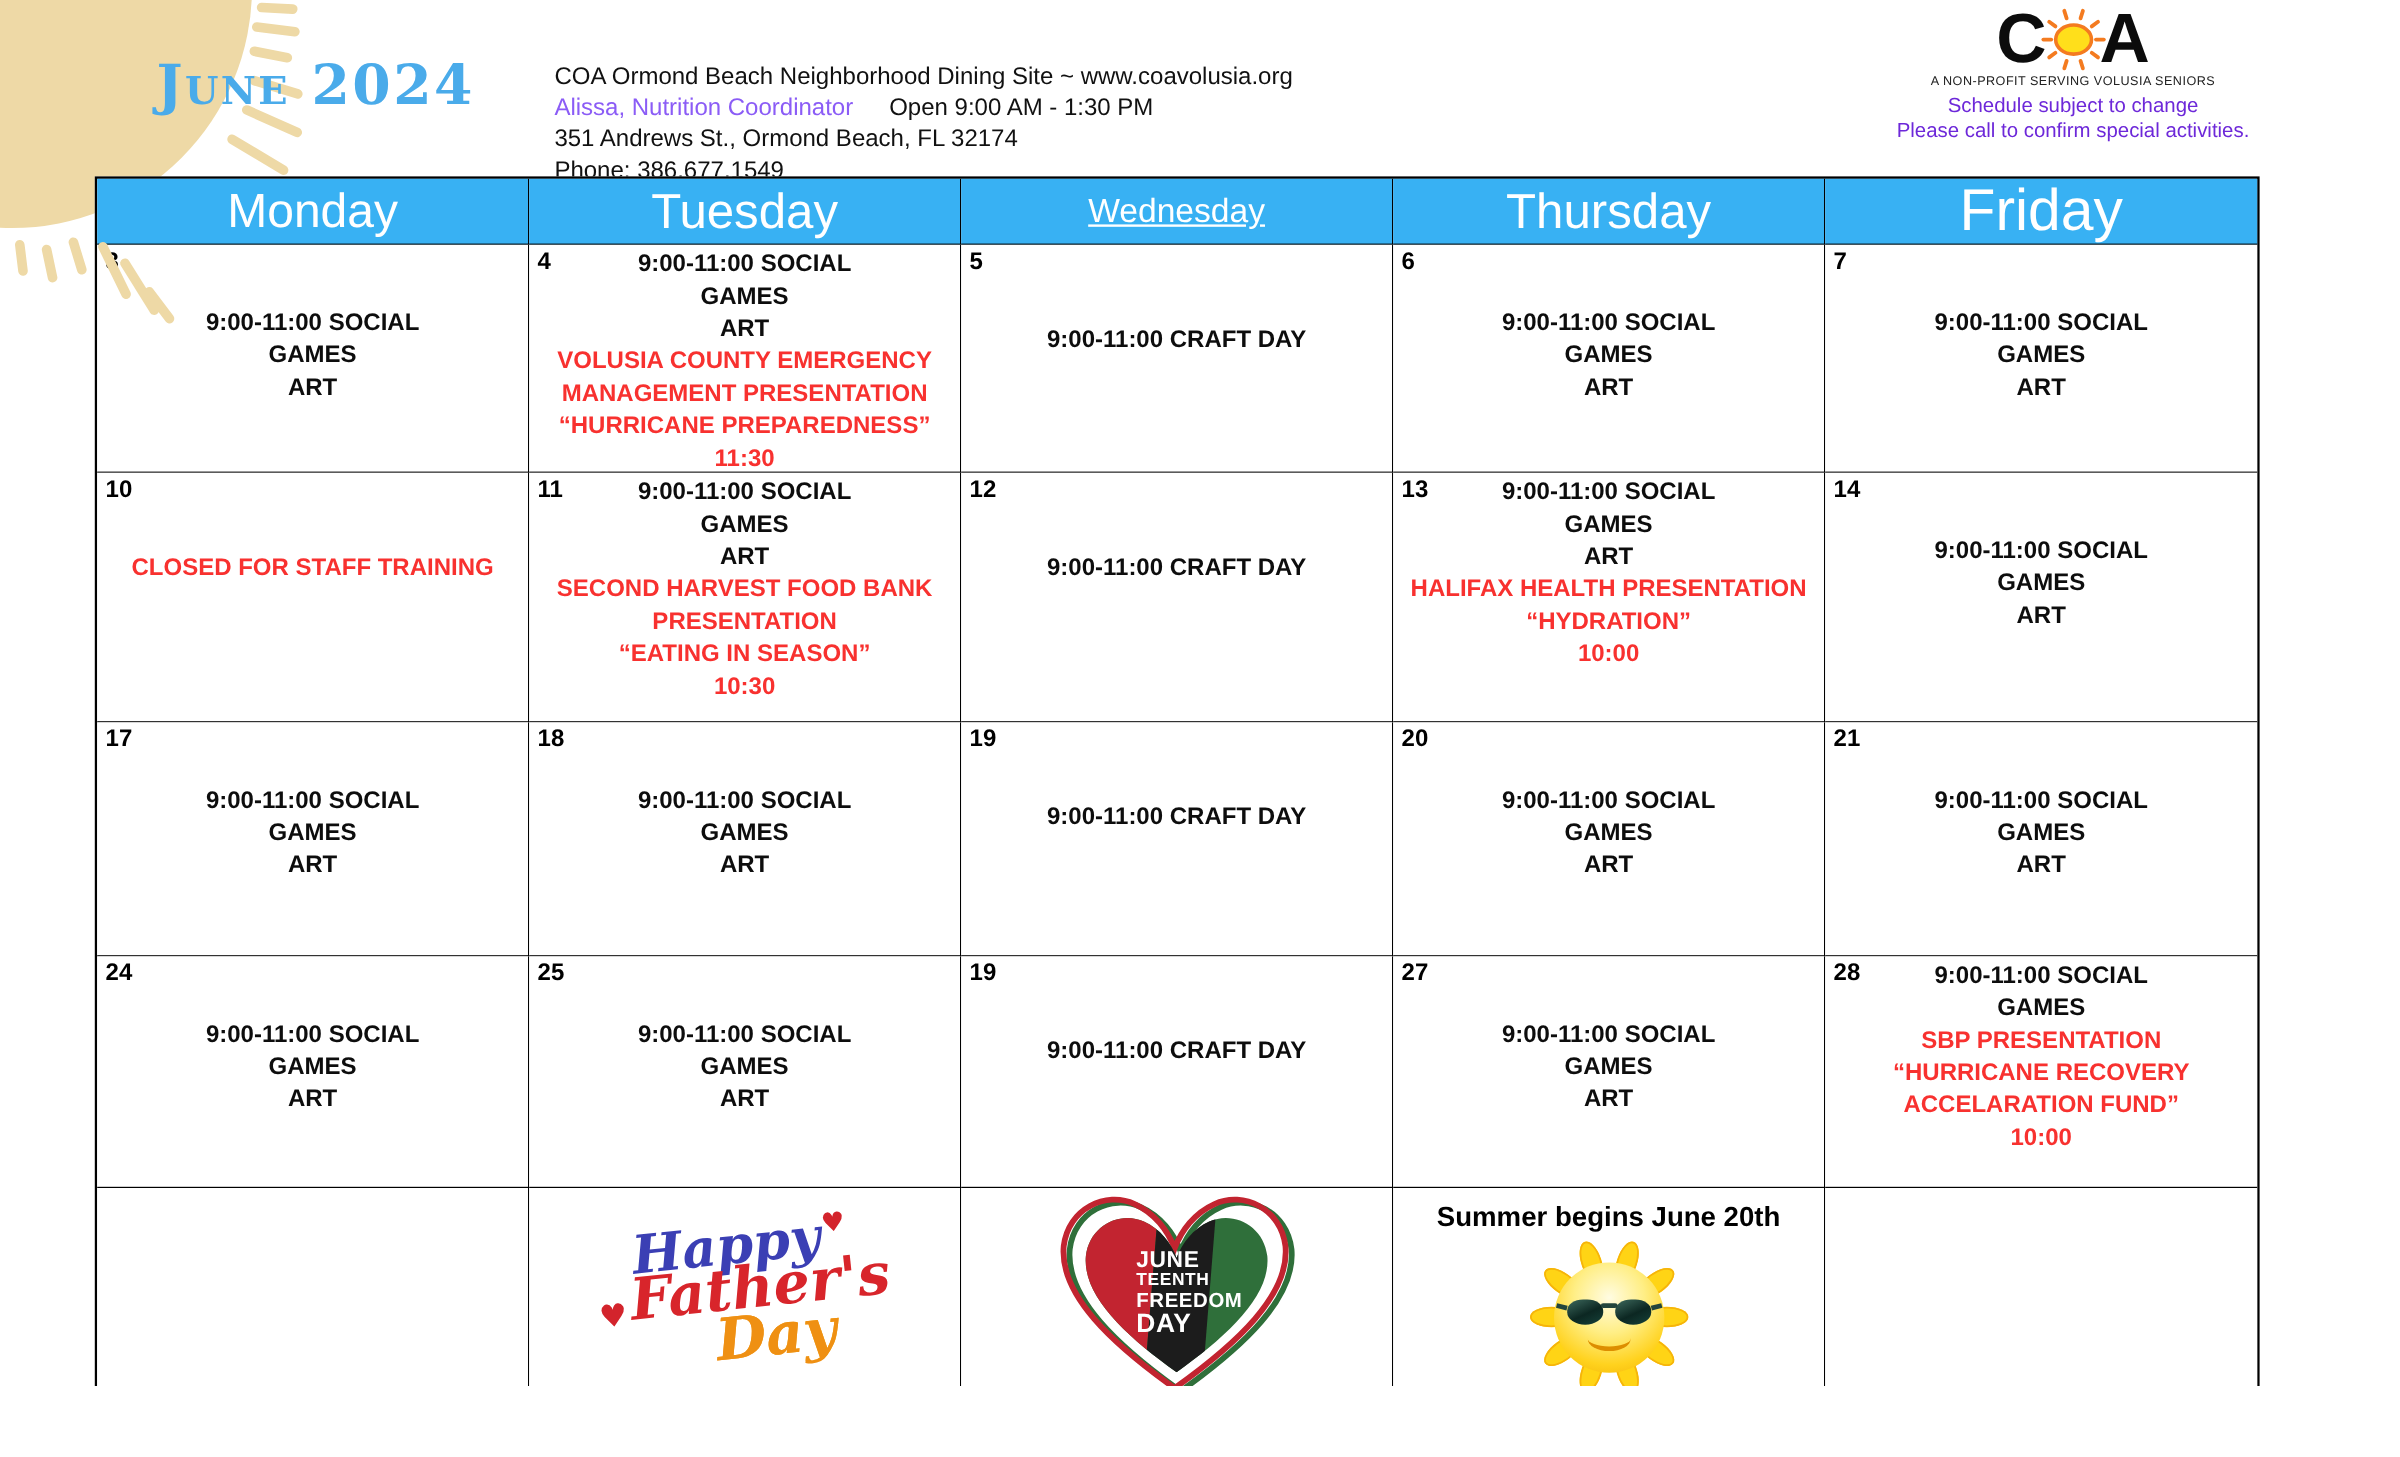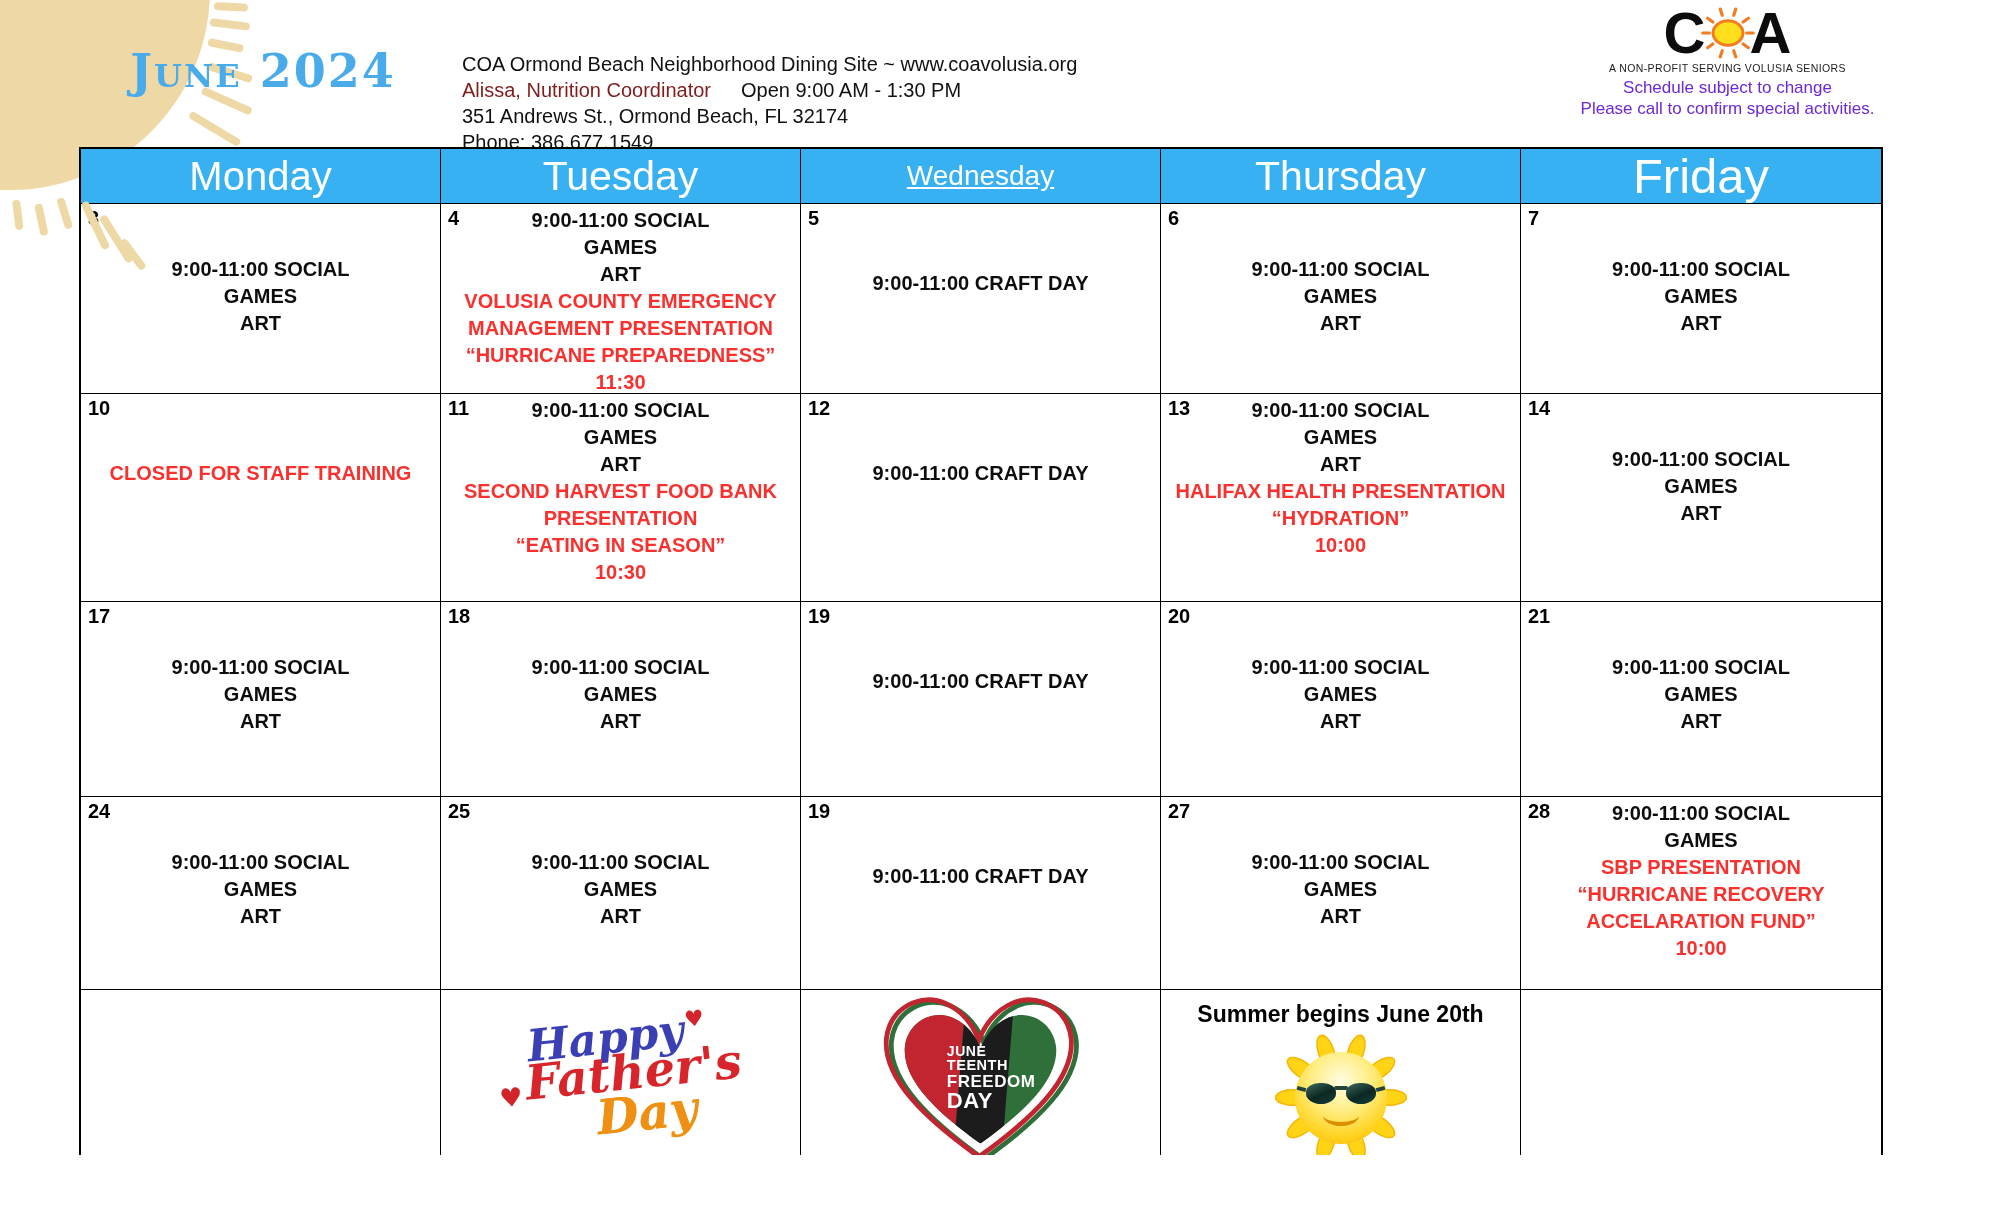--- a/index.html
+++ b/index.html
@@ -15,21 +15,21 @@
   .ray{position:absolute;height:8px;border-radius:5px;background:var(--sun-tan);transform-origin:left center;}
 
   
   .month-title{position:absolute;left:128px;top:44px;width:270px;text-align:center;z-index:2;
                font-family:"DejaVu Serif","Liberation Serif",serif;font-variant:small-caps;
                font-weight:bold;font-size:46px;letter-spacing:2px;color:var(--accent-blue);}
 
   
   .header-info{position:absolute;left:462px;top:24px;z-index:2;font-size:20px;font-weight:normal;
                color:#111;line-height:26px;white-space:nowrap;margin-top:27px;}
-  .header-info .blue{color:#7f1d1d;text-align:right;}
+  .header-info .blue{color:#8b5cf6;text-align:right;}
   .header-info .hours{margin-left:30px;color:#111;}
 
   
   .logo-block{position:absolute;left:1555px;top:2px;width:345px;text-align:center;z-index:2;}
   .logo-row{display:flex;align-items:center;justify-content:center;height:62px;}
   .logo-letter{font-size:58px;font-weight:600;color:#0c0c0c;line-height:58px;font-family:"Liberation Sans",sans-serif;}
   .logo-sun-svg{width:56px;height:56px;margin:0 -6px;}
   .logo-tagline{font-size:10.5px;letter-spacing:.4px;color:#222;margin-top:-2px;font-weight:500;}
   .notice{font-size:17px;color:#6d28d9;line-height:21px;margin-top:3px;}
 
@@ -72,21 +72,21 @@
   .heart-icon{color:#d3242c;font-style:normal;}
   .heart-icon::before{content:"♥";}
   .h1{font-size:22px;vertical-align:top;margin-left:2px;}
   .h2{font-size:26px;margin-right:4px;vertical-align:middle;}
 
   
   .june-wrap{position:relative;width:205px;height:168px;}
   .june-wrap svg{width:100%;height:100%;}
   .june-text{position:absolute;left:50%;top:50%;transform:translate(-38%,-54%);color:#fff;
              font-weight:bold;text-align:left;line-height:1;letter-spacing:.5px;}
-  .jt1{font-size:14px;}
+  .jt1{font-size:19px;}
   .jt2{font-size:14.5px;}
   .jt3{font-size:17px;}
   .jt4{font-size:22px;}
 
   
   .summer-caption{font-size:23px;font-weight:bold;color:#000;margin:4px 0 2px 0;}
   .summer-sun{position:relative;width:132px;height:132px;margin-top:2px;}
   .petal{position:absolute;left:50%;top:50%;width:36px;height:17px;margin:-8.5px 0 0 -18px;
          background:#ffd415;border-radius:50%;transform:rotate(var(--r)) translateX(48px);
          box-shadow:0 0 0 1.5px #f6b40a inset;}

